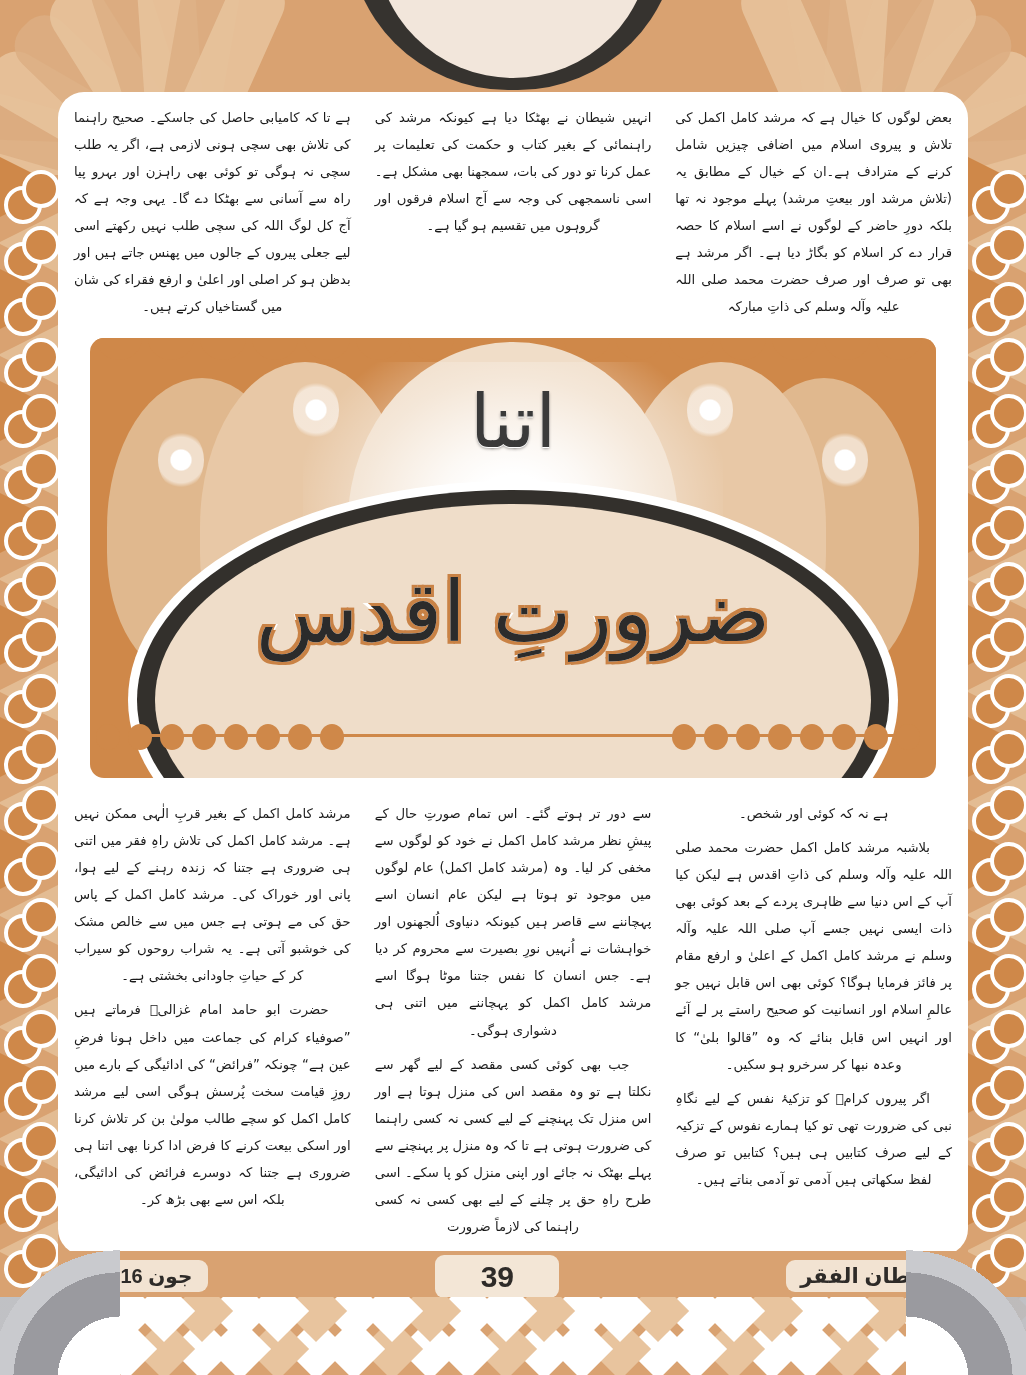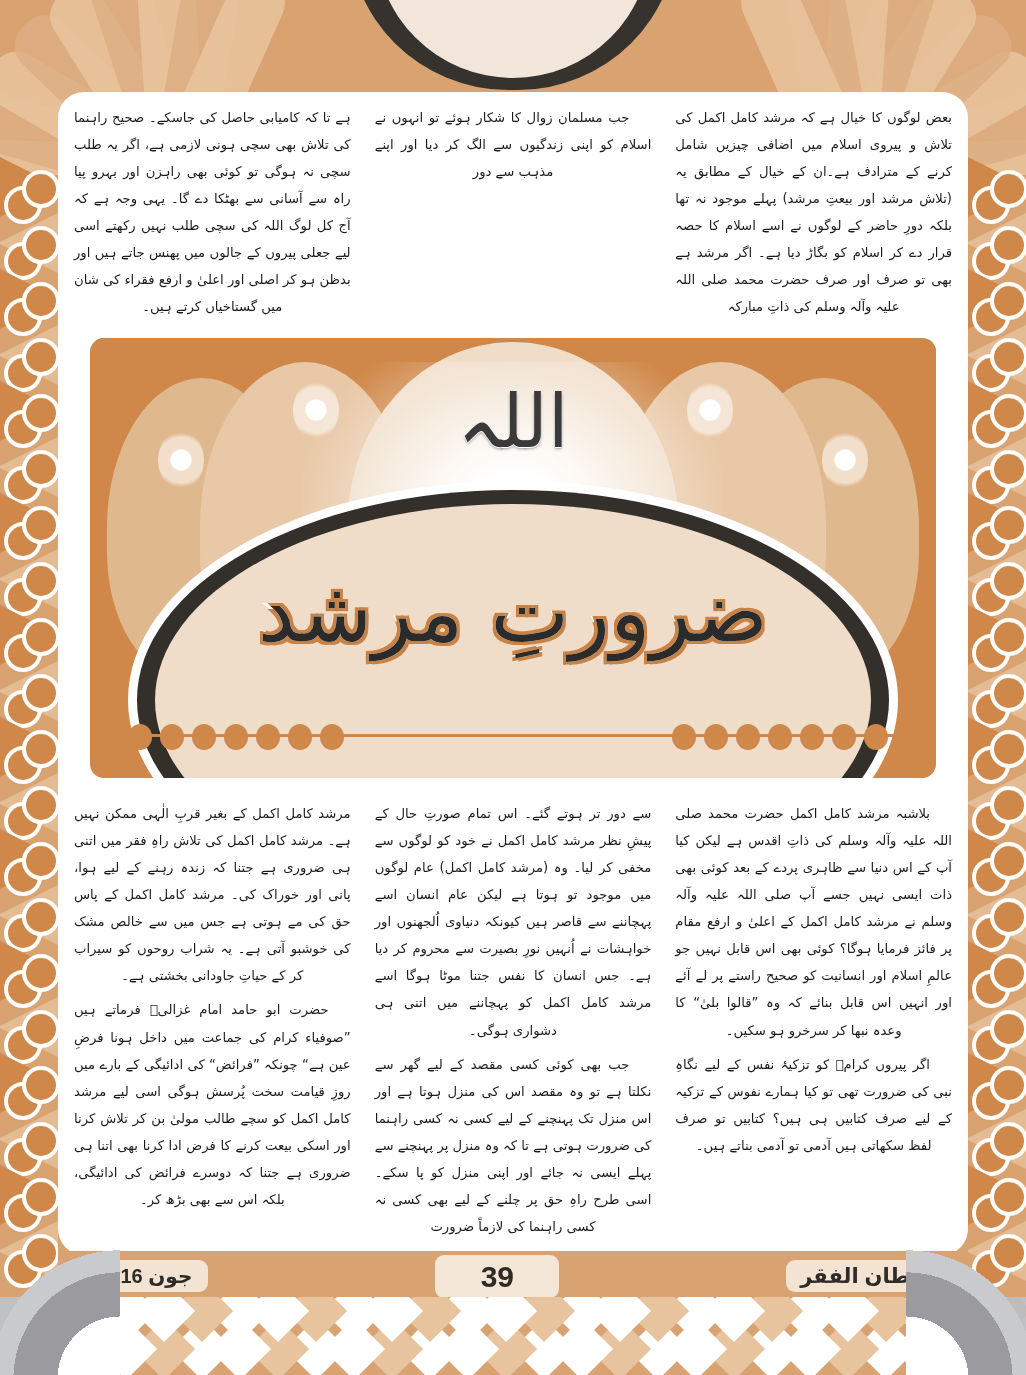--- a/index.html
+++ b/index.html
@@ -294,21 +294,21 @@
       <div class="band-circ" style="left: 22px; top: 1234px;"></div>
     </div>
 
   <div class="frame-inner-white"></div>
 
   <div class="cols top">
     <div class="col">
       <p>بعض لوگوں کا خیال ہے کہ مرشد کامل اکمل کی تلاش و پیروی اسلام میں اضافی چیزیں شامل کرنے کے مترادف ہے۔ان کے خیال کے مطابق یہ (تلاش مرشد اور بیعتِ مرشد) پہلے موجود نہ تھا بلکہ دورِ حاضر کے لوگوں نے اسے اسلام کا حصہ قرار دے کر اسلام کو بگاڑ دیا ہے۔ اگر مرشد ہے بھی تو صرف اور صرف حضرت محمد صلی اللہ علیہ وآلہ وسلم کی ذاتِ مبارکہ</p>
     </div>
     <div class="col">
-      <p class="ind">جب مسلمان زوال کا شکار ہوئے تو انہوں نے اسلام کو اپنی زندگیوں سے الگ کر دیا اور اپنے مذہب سے دور</p>
+      <p>انہیں شیطان نے بھٹکا دیا ہے کیونکہ مرشد کی راہنمائی کے بغیر کتاب و حکمت کی تعلیمات پر عمل کرنا تو دور کی بات، سمجھنا بھی مشکل ہے۔ اسی ناسمجھی کی وجہ سے آج اسلام فرقوں اور گروہوں میں تقسیم ہو گیا ہے۔</p>
     </div>
     <div class="col">
       <p>ہے تا کہ کامیابی حاصل کی جاسکے۔ صحیح راہنما کی تلاش بھی سچی ہونی لازمی ہے، اگر یہ طلب سچی نہ ہوگی تو کوئی بھی راہزن اور بہرو پیا راہ سے آسانی سے بھٹکا دے گا۔ یہی وجہ ہے کہ آج کل لوگ اللہ کی سچی طلب نہیں رکھتے اسی لیے جعلی پیروں کے جالوں میں پھنس جاتے ہیں اور بدظن ہو کر اصلی اور اعلیٰ و ارفع فقراء کی شان میں گستاخیاں کرتے ہیں۔</p>
     </div>
   </div>
 
   <div class="banner">
     <div class="banner-scallop-top" id="scallops">
         <div class="scal" style="left: 6px;"></div>
         <div class="scal" style="left: 58px;"></div>
@@ -334,27 +334,27 @@
     <div class="lotus l3"></div>
     <div class="lotus l4"></div>
     <div class="lotus center"></div>
 
     <div class="flower" style="left:8%;top:92px;"></div>
     <div class="flower" style="left:24%;top:42px;"></div>
     <div class="flower" style="right:8%;top:92px;"></div>
     <div class="flower" style="right:24%;top:42px;"></div>
 
     <div class="glow"></div>
-    <div class="allah">اللہ</div>
+    <div class="allah">اتنا</div>
 
     <div class="oval-ring"></div>
     <div class="oval-in"></div>
 
     <div class="title-ar">
-      <span>ضرورتِ مرشد</span>
+      <span>ضرورتِ اقدس</span>
     </div>
 
     <div class="byline-row">
       <div class="byline-line"></div>
       <div id="beads">
           <div class="bead" style="left: 6px;"></div>
           <div class="bead" style="left: 38px;"></div>
           <div class="bead" style="left: 70px;"></div>
           <div class="bead" style="left: 102px;"></div>
           <div class="bead" style="left: 134px;"></div>
@@ -368,26 +368,27 @@
           <div class="bead" style="left: 710px;"></div>
           <div class="bead" style="left: 742px;"></div>
           <div class="bead" style="left: 774px;"></div>
           <div class="bead" style="left: 806px;"></div>
         </div>
     </div>
   </div>
 
   <div class="cols bottom">
     <div class="col">
+      <p>ہے نہ کہ کوئی اور شخص۔</p>
       <p class="ind">بلاشبہ مرشد کامل اکمل حضرت محمد صلی اللہ علیہ وآلہ وسلم کی ذاتِ اقدس ہے لیکن کیا آپ کے اس دنیا سے ظاہری پردے کے بعد کوئی بھی ذات ایسی نہیں جسے آپ صلی اللہ علیہ وآلہ وسلم نے مرشد کامل اکمل کے اعلیٰ و ارفع مقام پر فائز فرمایا ہوگا؟ کوئی بھی اس قابل نہیں جو عالمِ اسلام اور انسانیت کو صحیح راستے پر لے آئے اور انہیں اس قابل بنائے کہ وہ ”قالوا بلیٰ“ کا وعدہ نبھا کر سرخرو ہو سکیں۔</p>
       <p class="ind">اگر پیروں کرامؓ کو تزکیۂ نفس کے لیے نگاہِ نبی کی ضرورت تھی تو کیا ہمارے نفوس کے تزکیہ کے لیے صرف کتابیں ہی ہیں؟ کتابیں تو صرف لفظ سکھاتی ہیں آدمی تو آدمی بناتے ہیں۔</p>
     </div>
     <div class="col">
       <p>سے دور تر ہوتے گئے۔ اس تمام صورتِ حال کے پیشِ نظر مرشد کامل اکمل نے خود کو لوگوں سے مخفی کر لیا۔ وہ (مرشد کامل اکمل) عام لوگوں میں موجود تو ہوتا ہے لیکن عام انسان اسے پہچاننے سے قاصر ہیں کیونکہ دنیاوی اُلجھنوں اور خواہشات نے اُنہیں نورِ بصیرت سے محروم کر دیا ہے۔ جس انسان کا نفس جتنا موٹا ہوگا اسے مرشد کامل اکمل کو پہچاننے میں اتنی ہی دشواری ہوگی۔</p>
-      <p class="ind">جب بھی کوئی کسی مقصد کے لیے گھر سے نکلتا ہے تو وہ مقصد اس کی منزل ہوتا ہے اور اس منزل تک پہنچنے کے لیے کسی نہ کسی راہنما کی ضرورت ہوتی ہے تا کہ وہ منزل پر پہنچنے سے پہلے ایسی نہ جائے اور اپنی منزل کو پا سکے۔ اسی طرح راہِ حق پر چلنے کے لیے بھی کسی نہ کسی راہنما کی لازماً ضرورت</p>
+      <p class="ind">جب بھی کوئی کسی مقصد کے لیے گھر سے نکلتا ہے تو وہ مقصد اس کی منزل ہوتا ہے اور اس منزل تک پہنچنے کے لیے کسی نہ کسی راہنما کی ضرورت ہوتی ہے تا کہ وہ منزل پر پہنچنے سے پہلے بھٹک نہ جائے اور اپنی منزل کو پا سکے۔ اسی طرح راہِ حق پر چلنے کے لیے بھی کسی نہ کسی راہنما کی لازماً ضرورت</p>
     </div>
     <div class="col">
       <p>مرشد کامل اکمل کے بغیر قربِ الٰہی ممکن نہیں ہے۔ مرشد کامل اکمل کی تلاش راہِ فقر میں اتنی ہی ضروری ہے جتنا کہ زندہ رہنے کے لیے ہوا، پانی اور خوراک کی۔ مرشد کامل اکمل کے پاس حق کی مے ہوتی ہے جس میں سے خالص مشک کی خوشبو آتی ہے۔ یہ شراب روحوں کو سیراب کر کے حیاتِ جاودانی بخشتی ہے۔</p>
       <p class="ind">حضرت ابو حامد امام غزالیؒ فرماتے ہیں ”صوفیاء کرام کی جماعت میں داخل ہونا فرضِ عین ہے“ چونکہ ”فرائض“ کی ادائیگی کے بارے میں روزِ قیامت سخت پُرسش ہوگی اسی لیے مرشد کامل اکمل کو سچے طالب مولیٰ بن کر تلاش کرنا اور اسکی بیعت کرنے کا فرض ادا کرنا بھی اتنا ہی ضروری ہے جتنا کہ دوسرے فرائض کی ادائیگی، بلکہ اس سے بھی بڑھ کر۔</p>
     </div>
   </div>
 
   <div class="footer-bar">
     <div class="foot-chip logo">سلطان الفقر</div>
     <div class="foot-chip page">39</div>

